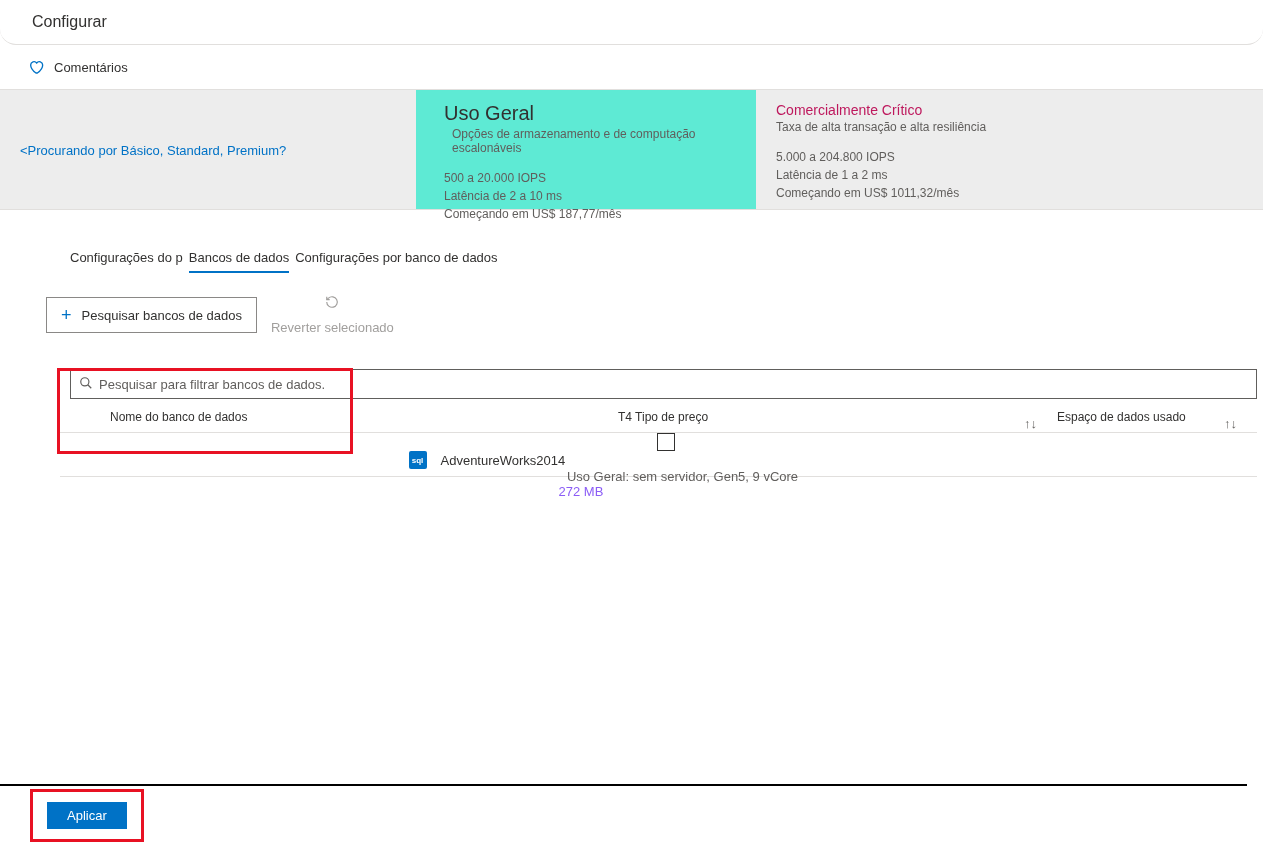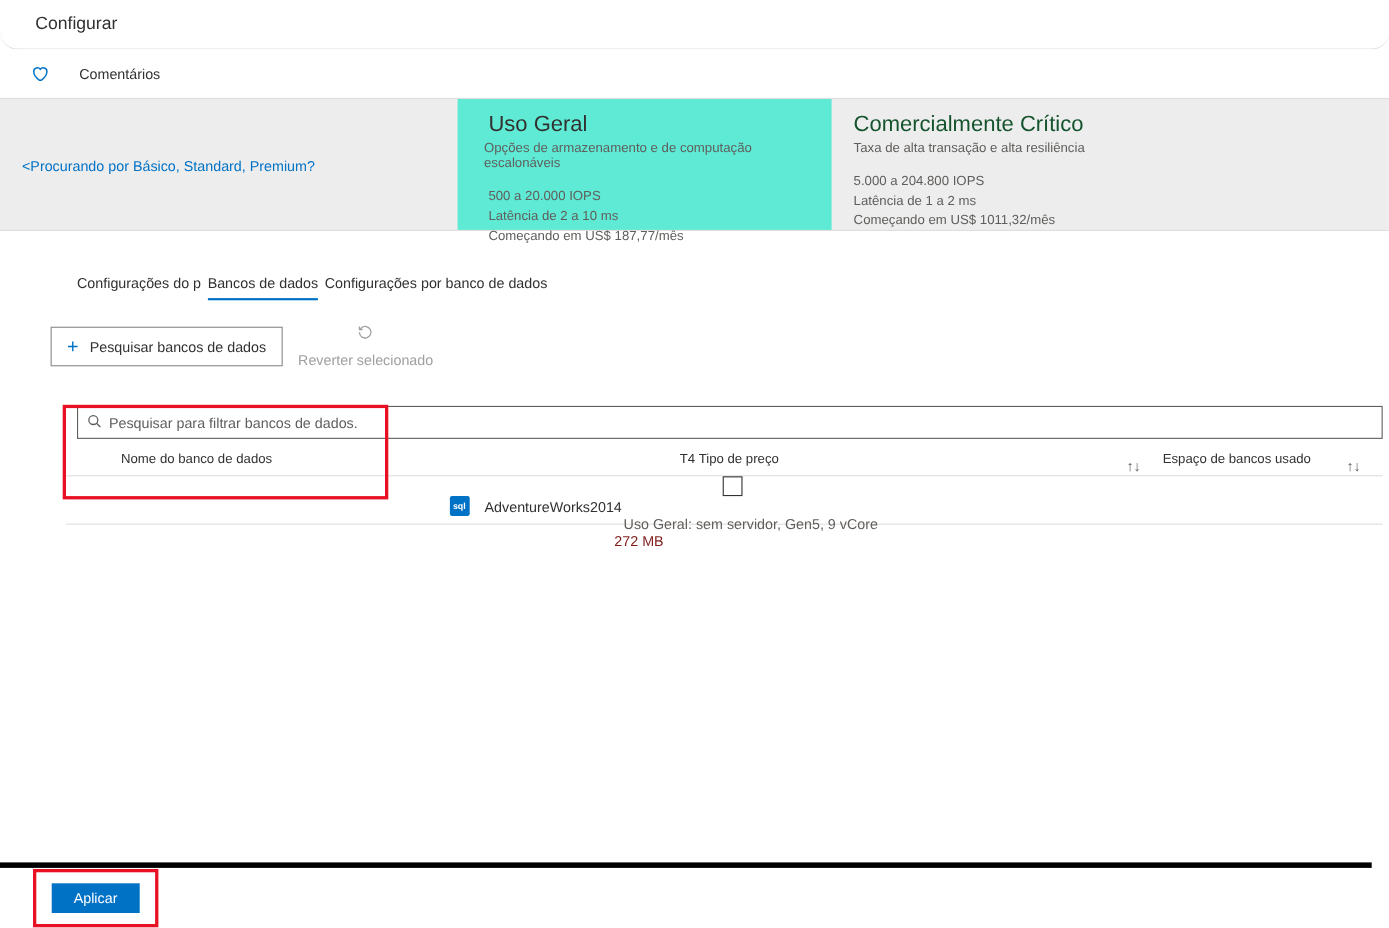--- a/index.html
+++ b/index.html
@@ -1,32 +1,32 @@
 <!DOCTYPE html>
 <html><head>
 <meta charset="utf-8">
 <style>
 * { box-sizing: border-box; margin: 0; padding: 0; font-family: "Segoe UI", Arial, sans-serif; }
 body { width: 1263px; height: 844px; background: #fff; color: #323130; font-size: 13px; position: relative; }
 
 .header { height: 45px; display: flex; align-items: center; padding-left: 32px; border-bottom: 1px solid #e1dfdd; border-radius: 16px; }
 .header-title { font-size: 16px; font-weight: 400; color: #323130; }
 
-.comments-bar { height: 45px; display: flex; align-items: center; padding-left: 28px; gap: 28px; border-bottom: 1px solid #e1dfdd; }
+.comments-bar { height: 45px; display: flex; align-items: center; padding-left: 28px; gap: 10px; border-bottom: 1px solid #e1dfdd; }
 .heart-icon { width: 16px; height: 16px; display: flex; align-items: center; justify-content: center; }
 
 .tier-row { display: flex; height: 120px; background: #ededed; border-bottom: 1px solid #e1dfdd; }
 .tier-cell { padding: 12px 20px 10px 20px; display: flex; flex-direction: column; }
 .tier-search { width: 416px; justify-content: center; }
 .tier-search a { color: #0072c6; font-size: 13px; text-decoration: none; }
 .tier-selected { width: 340px; background: #5eead4; }
 .tier-other { flex: 1; }
 .tier-title { font-size: 20px; color: #323130; margin-bottom: 2px; margin-left: 8px; }
-.tier-sub { font-size: 12px; color: #605e5c; margin-bottom: 14px; margin-left: 4px; }
-.tier-other .tier-title { font-size: 20px; color: #14532d; margin-left: 0; }
+.tier-sub { font-size: 12px; color: #605e5c; margin-bottom: 14px; margin-left: 16px; }
+.tier-other .tier-title { font-size: 14px; color: #be185d; margin-left: 0; }
 .tier-other .tier-sub { margin-left: 0; }
 .tier-specs { font-size: 12px; color: #605e5c; line-height: 1.5; margin-left: 8px; }
 .tier-other .tier-specs { margin-left: 0; }
 .per-month { color: #605e5c; }
 
 .tabs { display: flex; padding: 40px 0 0 70px; gap: 6px; font-size: 13px; }
 .tab { padding-bottom: 6px; color: #323130; cursor: pointer; }
 .tab.active { border-bottom: 2px solid #0072c6; }
 
 .toolbar { display: flex; padding: 14px 0 14px 46px; gap: 10px; align-items: center; }
@@ -47,23 +47,23 @@
 .th-price { flex: 1; text-align: left; padding-left: 8px; position: relative; }
 .th-space { width: 200px; text-align: left; position: relative; }
 .sort-icon { position: absolute; right: 20px; top: 6px; font-size: 13px; color: #605e5c; }
 
 .trow { display: flex; align-items: center; height: 44px; border-bottom: 1px solid #e1dfdd; font-size: 13px; flex-direction: column; }
 .td-check { width: 50px; display: flex; align-items: center; justify-content: center; padding-left: 14px; }
 .checkbox { width: 18px; height: 18px; border: 1px solid #323130; background: #fff; }
 .db-icon { width: 18px; height: 18px; background: #0072c6; border-radius: 2px; margin-right: 14px; display: flex; align-items: center; justify-content: center; color: #fff; font-size: 8px; font-weight: bold; }
 .td-name { width: 500px; display: flex; align-items: center; }
 .td-price { flex: 1; text-align: left; padding-left: 48px; color: #605e5c; }
-.td-space { width: 200px; text-align: left; color: #7f1d1d; }
+.td-space { width: 200px; text-align: left; color: #8b5cf6; }
 
-.footer { position: absolute; left: 0; right: 16px; bottom: 0; height: 60px; border-top: 5px solid #000000; display: flex; align-items: center; padding-left: 30px; }
+.footer { position: absolute; left: 0; right: 16px; bottom: 0; height: 60px; border-top: 2px solid #000000; display: flex; align-items: center; padding-left: 30px; }
 .footer-highlight { border: 3px solid #e81123; padding: 10px 14px; display: inline-block; }
 .apply-btn { background: #0072c6; color: #fff; border: none; padding: 6px 20px; font-size: 13px; cursor: pointer; }
 </style>
 </head>
 <body>
 
 <div class="header">
   <span class="header-title">Configurar</span>
 </div>
 
@@ -136,21 +136,21 @@
 
 <div class="table-wrap">
   <div class="thead">
     <div class="th-check"></div>
     <div class="th-name">Nome do banco de dados</div>
     <div class="th-price">
       <span>T4 Tipo de preço</span>
       <span class="sort-icon">↑↓</span>
     </div>
     <div class="th-space">
-      <span>Espaço de bancos usado</span>
+      <span>Espaço de dados usado</span>
       <span class="sort-icon">↑↓</span>
     </div>
   </div>
 
   <div class="trow">
     <div class="td-check">
       <div class="checkbox"></div>
     </div>
     <div class="td-name">
       <div class="db-icon">sql</div>

